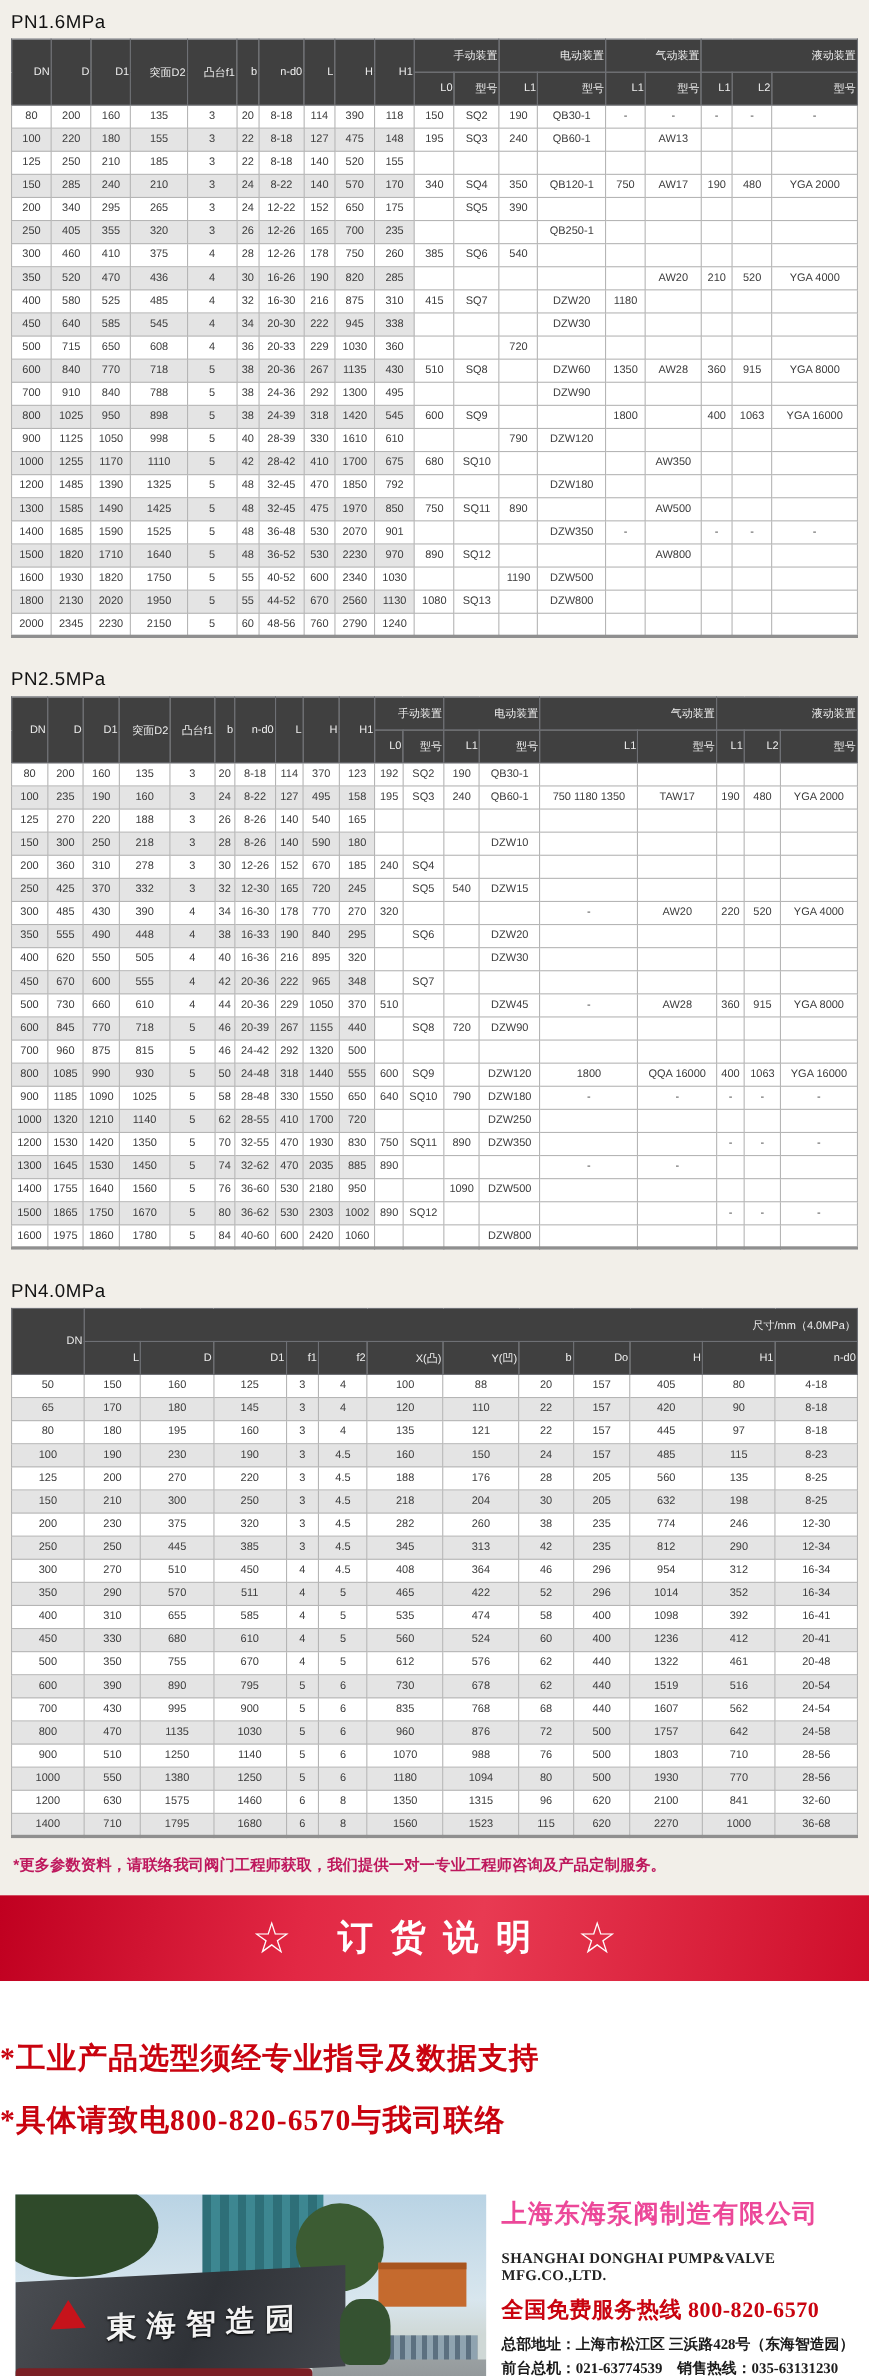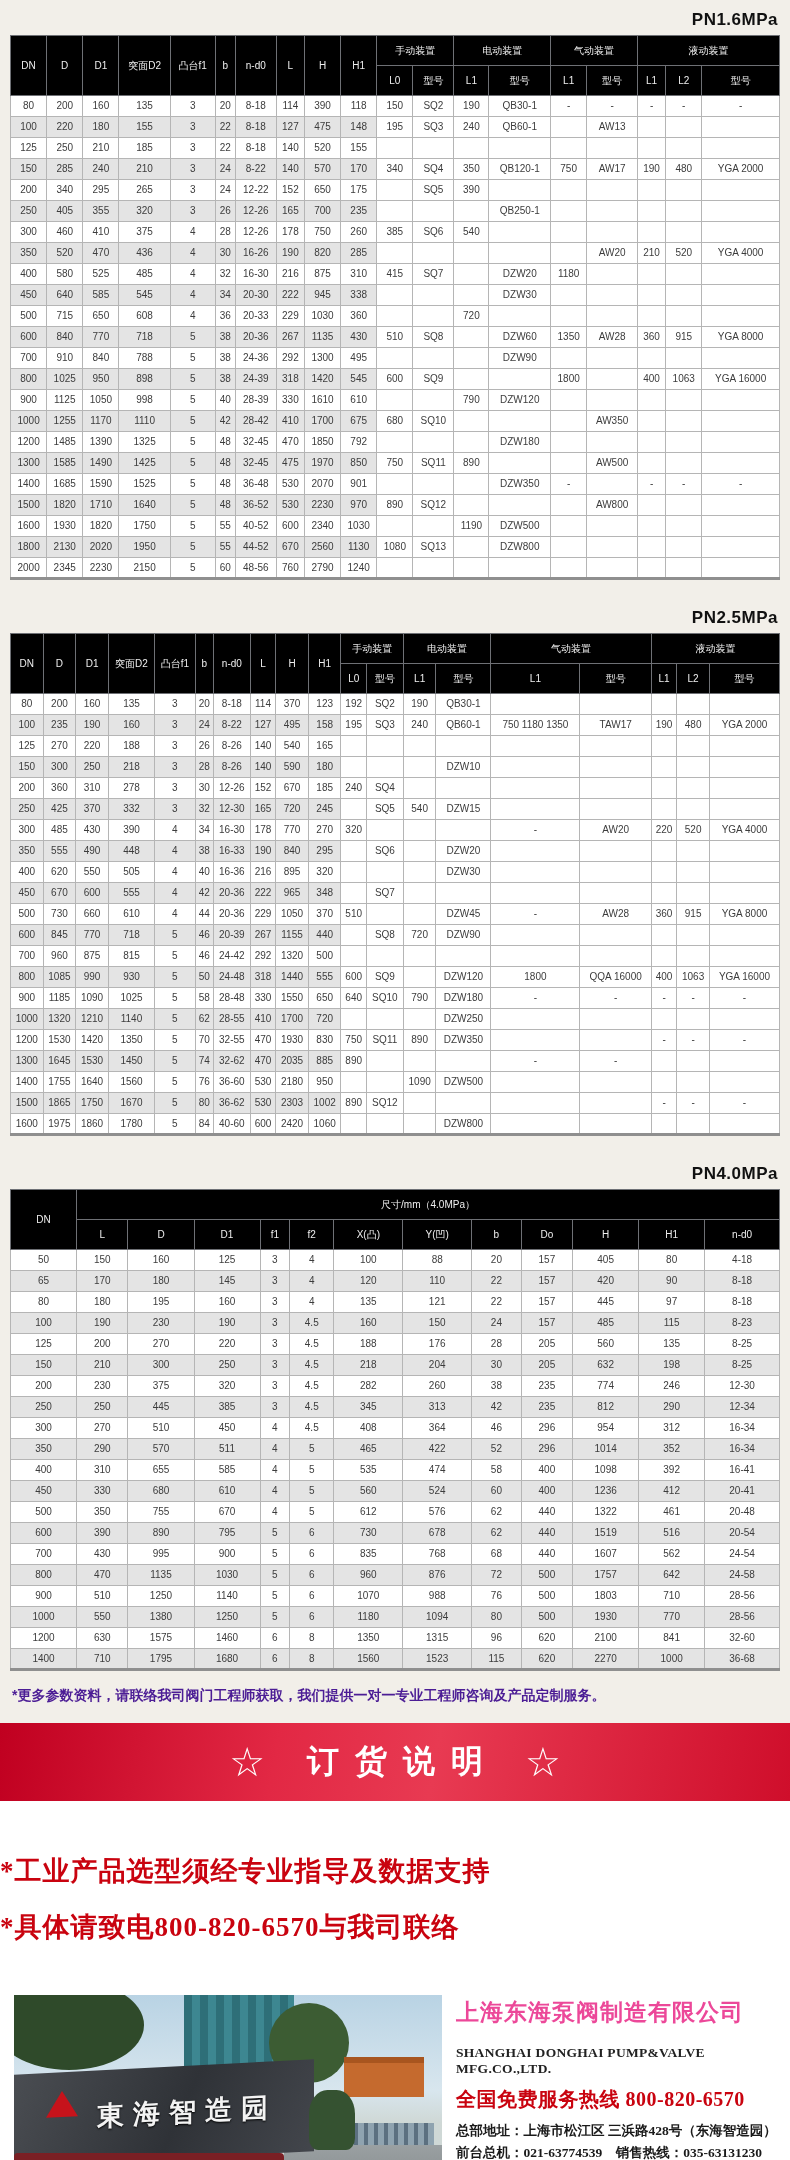--- a/index.html
+++ b/index.html
@@ -4,42 +4,42 @@
 <style>
   * { margin:0; padding:0; box-sizing:border-box; }
   html,body { width:790px; }
   body {
     width:790px; height:2160px; overflow:hidden;
     font-family:"Liberation Sans", sans-serif;
     background:#ffffff; color:#2e2e2e;
   }
   .top { background:#f2efe9; padding:10px 10px 18px 10px; }
   .tbl-title {
-    text-align:right; font-size:17px; font-weight:bold; color:#111;
+    font-size:17px; font-weight:normal; color:#111;
     margin:28px 2px 5px 0; letter-spacing:0.5px;
   }
   .tbl-title:first-child { margin-top:0; }
   table.dtable {
     width:100%; border-collapse:collapse; background:#fff;
     border:1px solid #9c9c9c; border-bottom:3px solid #8f8f8f;
     table-layout:auto;
   }
   table.dtable th {
-    background:#000000; color:#efefef; font-weight:normal;
+    background:#404040; color:#efefef; font-weight:normal;
     font-size:10px; border:1px solid #6e7075; padding:3px 1px;
-    height:30px; text-align:center;
+    height:30px; text-align:right;
   }
   table.dtable td {
     border:1px solid #b5b5b5; font-size:10px; color:#3c3c3c;
     text-align:center; padding:1px 1px; height:21px; line-height:1.15;
     background:#ffffff;
   }
   table.dtable td.stripe { background:#e4e4e4; }
   .note {
-    font-size:14px; color:#4c1d95; margin:16px 2px 0 2px; font-weight:bold;
+    font-size:14px; color:#be185d; margin:16px 2px 0 2px; font-weight:bold;
   }
   .banner {
     height:78px; margin-top:0;
     background:linear-gradient(100deg,#c00020 0%,#e22844 35%,#e83a52 55%,#cf0e2b 100%);
     display:flex; align-items:center; justify-content:center; gap:26px;
   }
   .banner .star { color:#ffffff; font-size:40px; line-height:1; }
   .banner .banner-text {
     color:#ffffff; font-size:32px; font-weight:bold; letter-spacing:16px;
     text-indent:16px;

